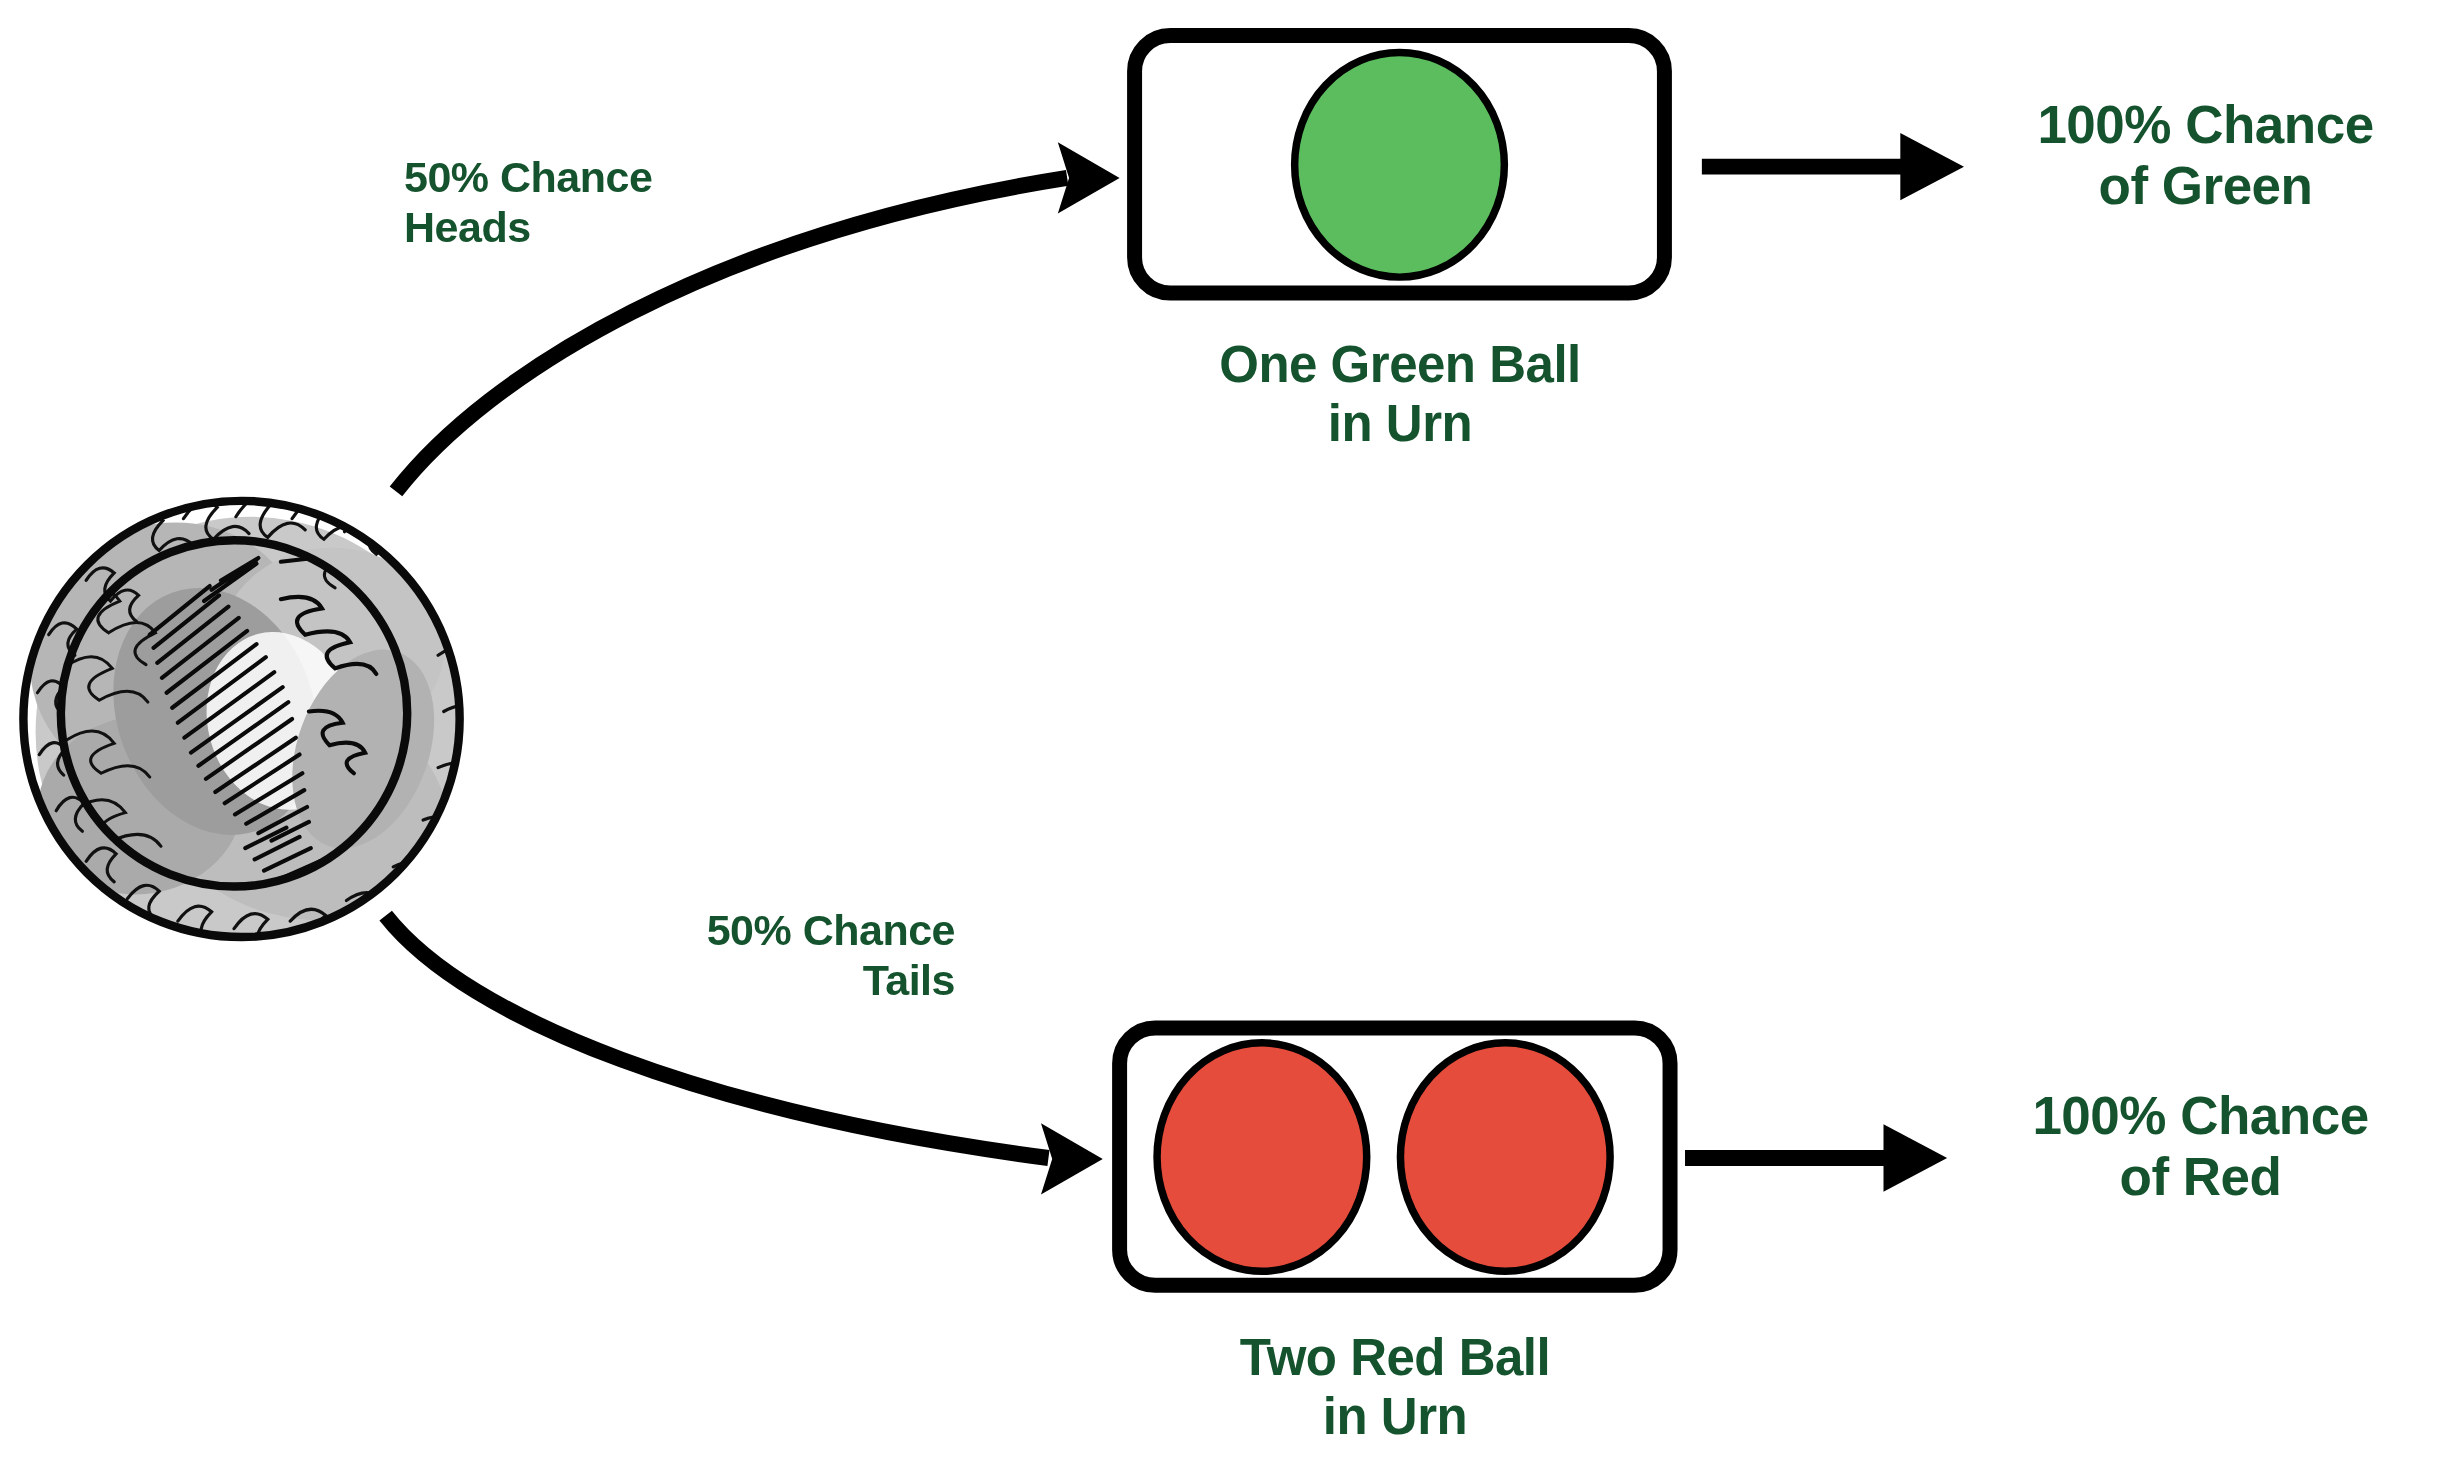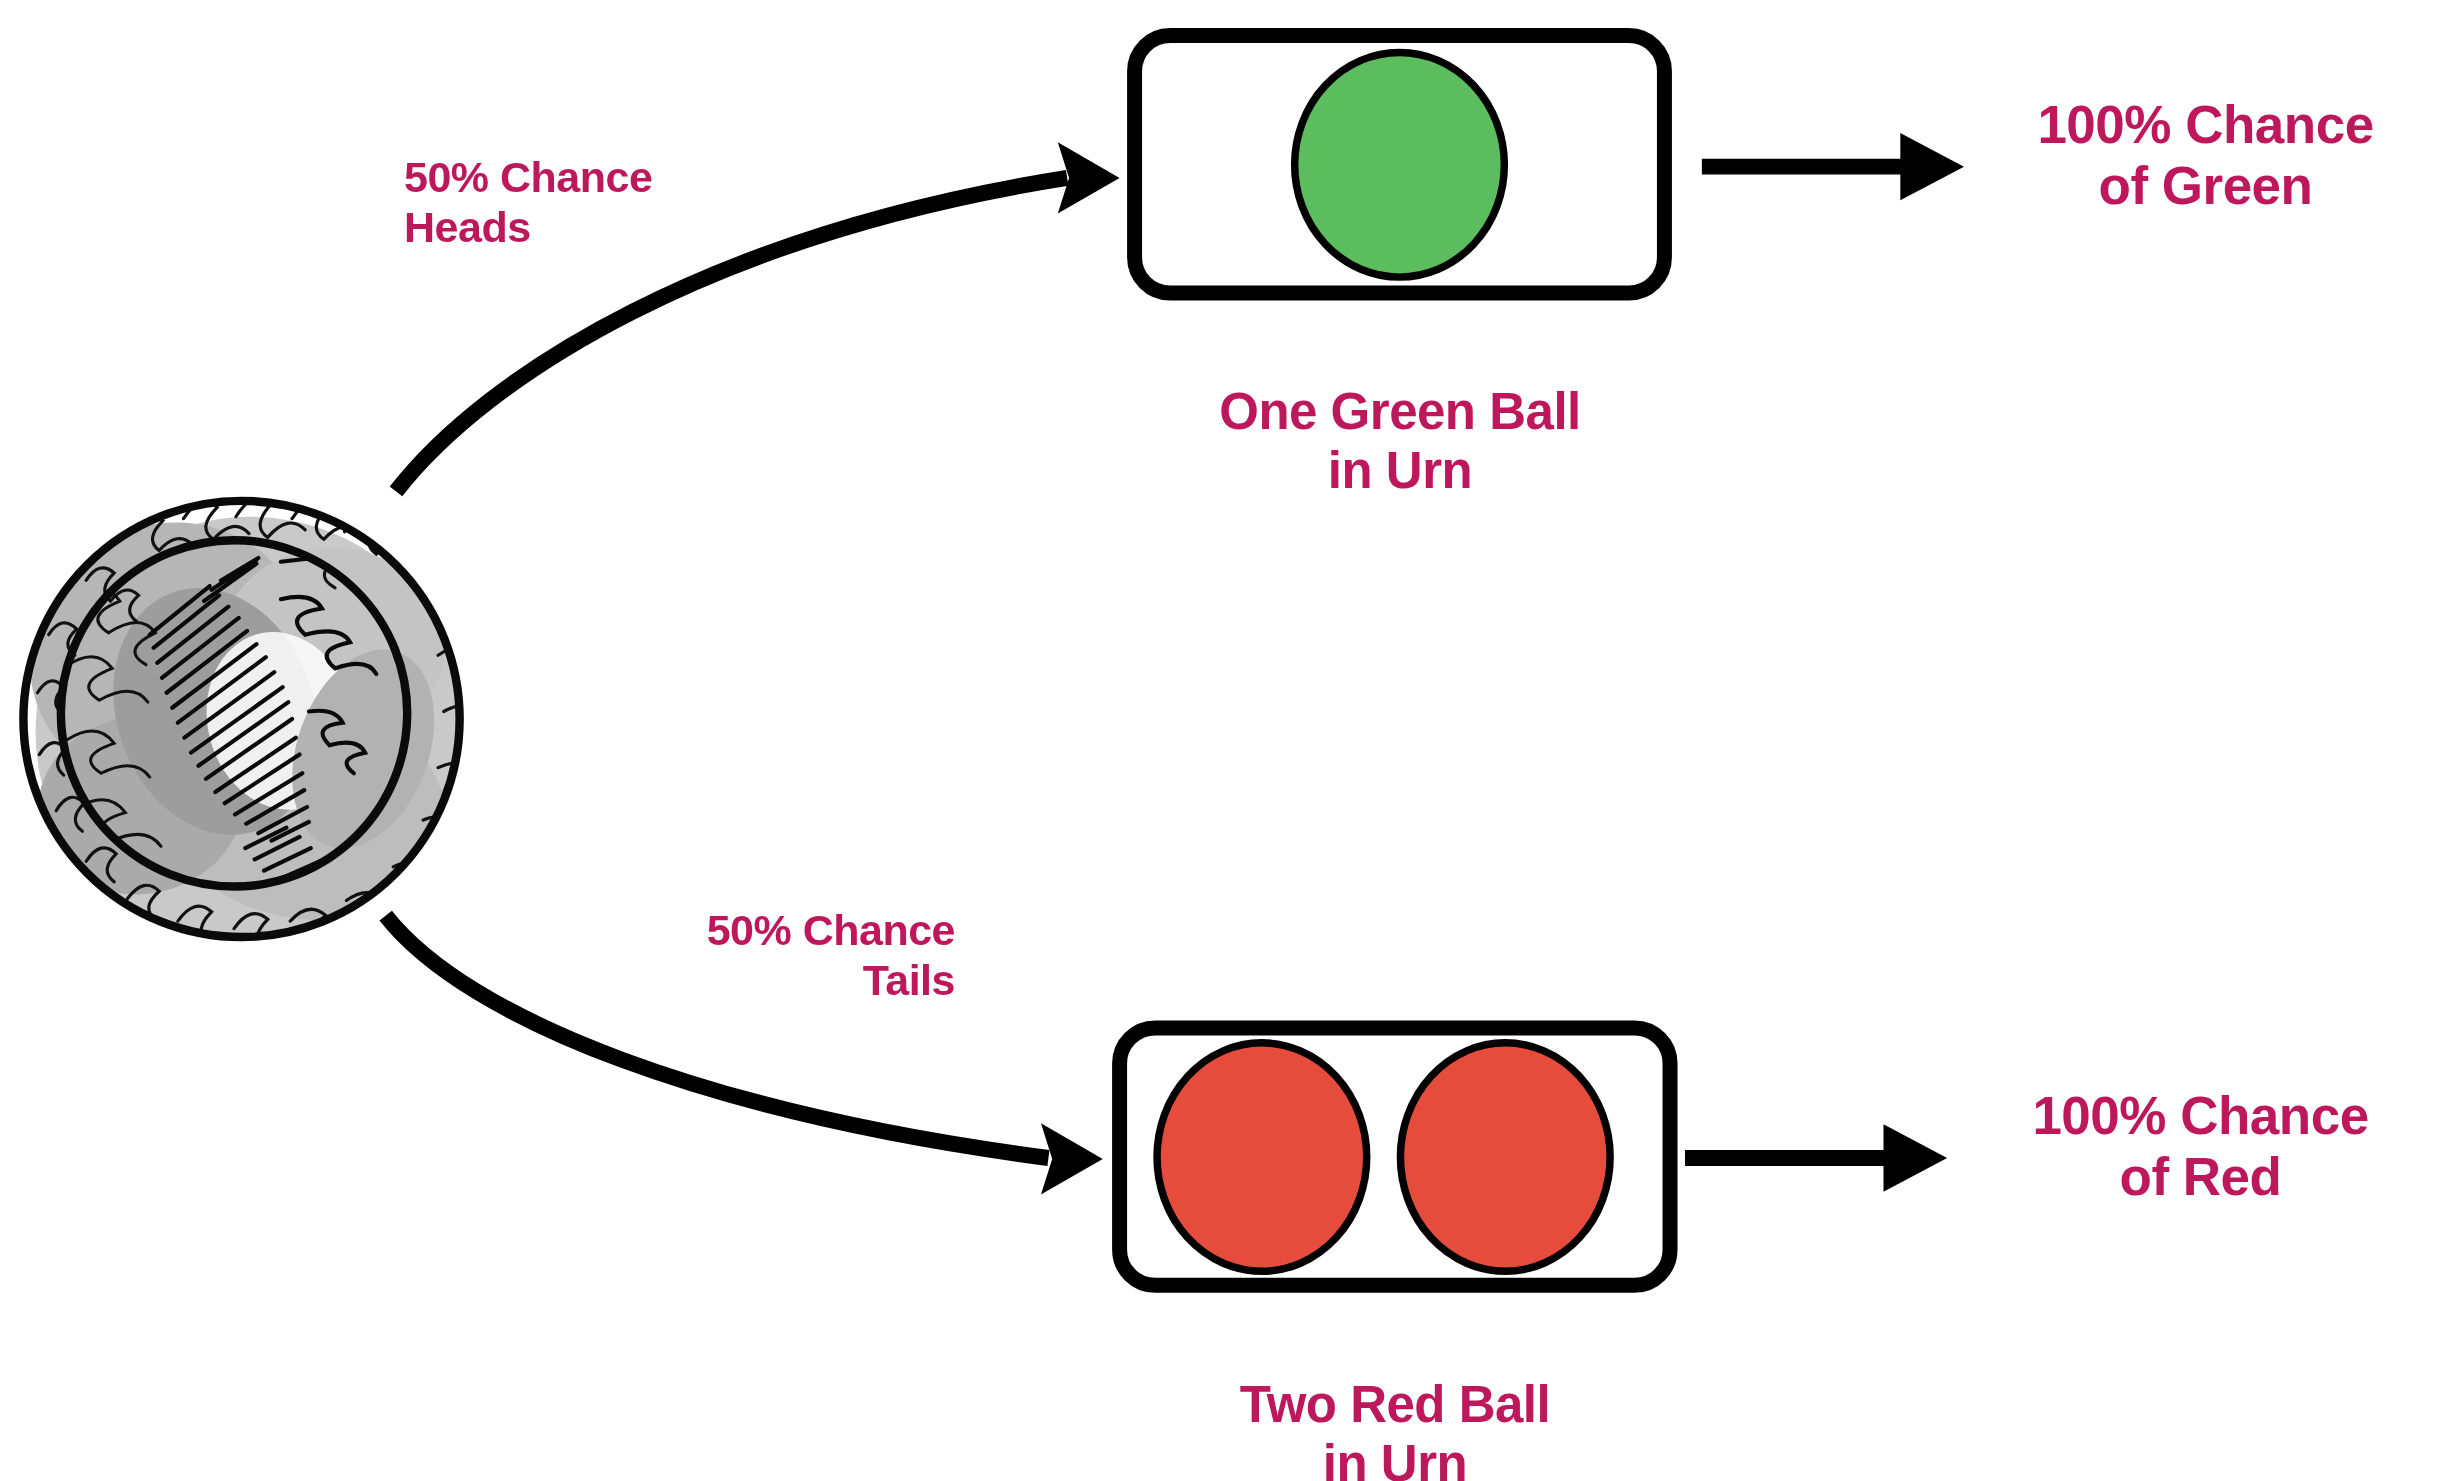--- a/index.html
+++ b/index.html
@@ -20,34 +20,33 @@
   #diagram-svg {
     position: absolute;
     left: 0;
     top: 0;
     width: 2462px;
     height: 1481px;
   }
   .lbl {
     position: absolute;
     font-weight: bold;
-    color: #be185d;
+    color: #14532d;
     line-height: 1.16;
     white-space: pre-line;
     letter-spacing: -0.5px;
   }
   .branch-label {
     font-size: 43px;
   }
   .branch-label.heads { text-align: left; }
   .branch-label.tails { text-align: right; }
   .urn-caption {
     font-size: 51px;
     text-align: center;
-    margin-top: 47px;
   }
   .outcome-label {
     font-size: 53px;
     text-align: center;
   }
 </style>
 </head>
 <body>
 
 <div id="stage">

